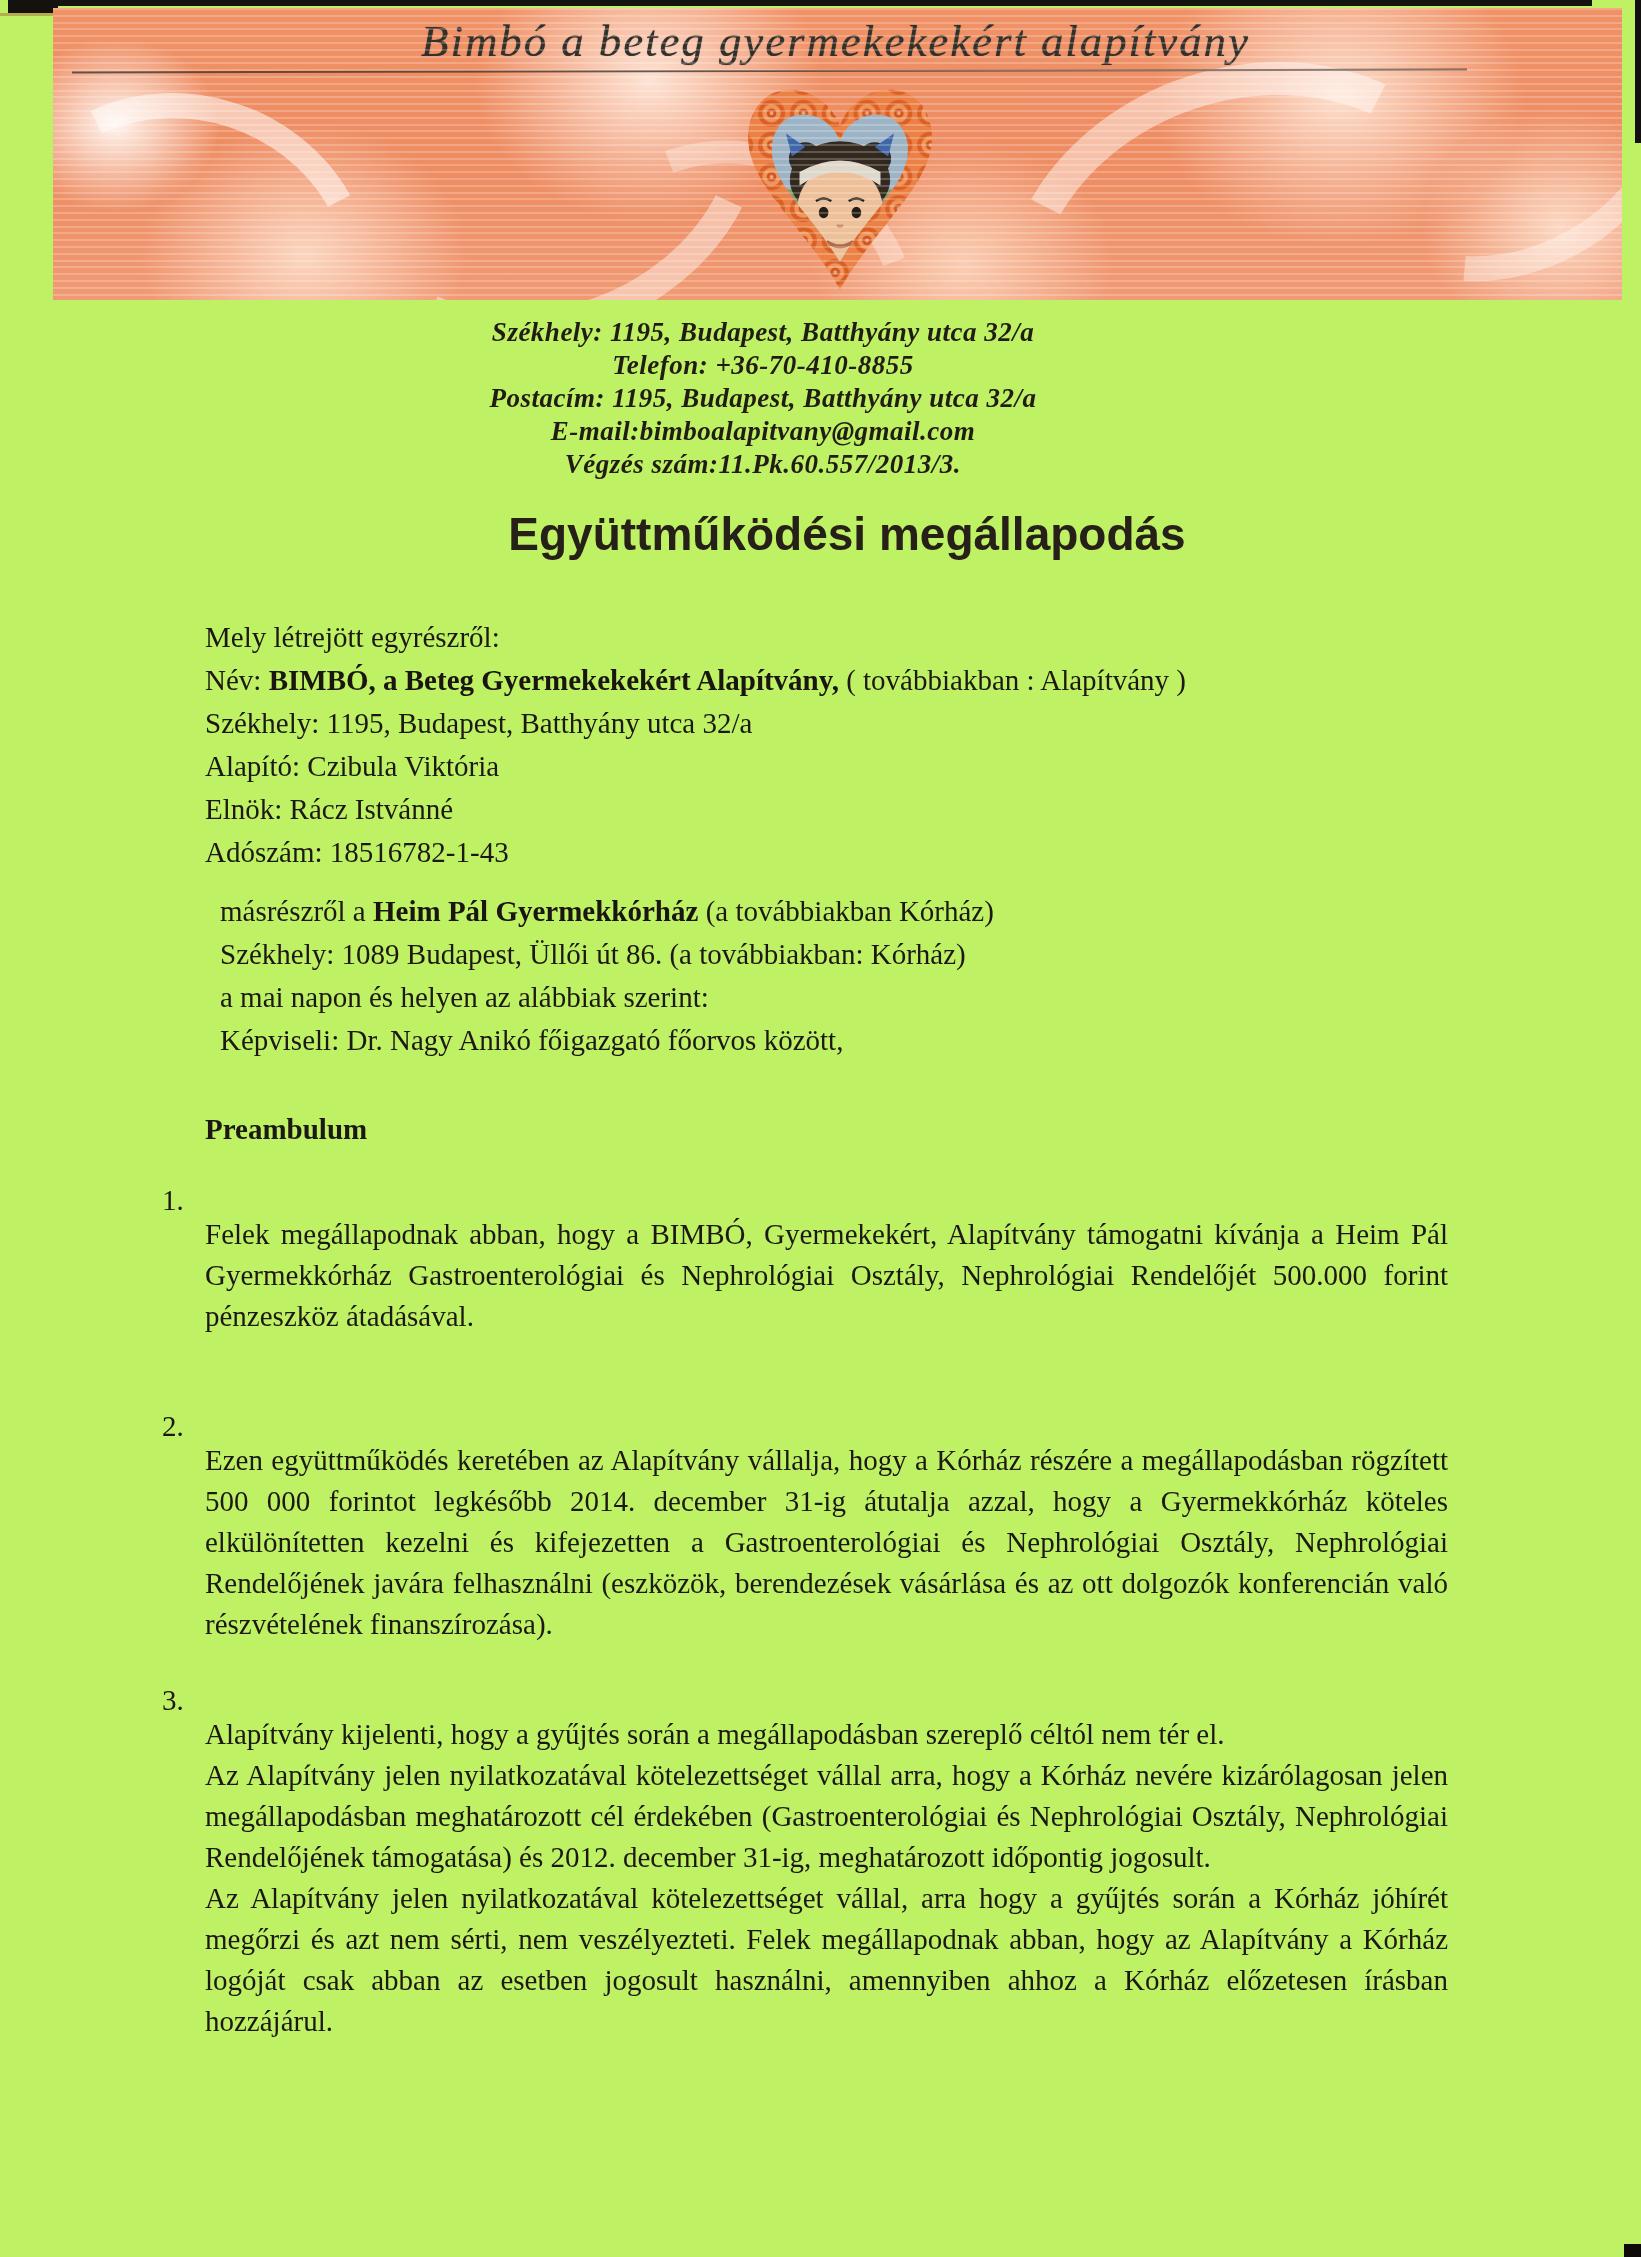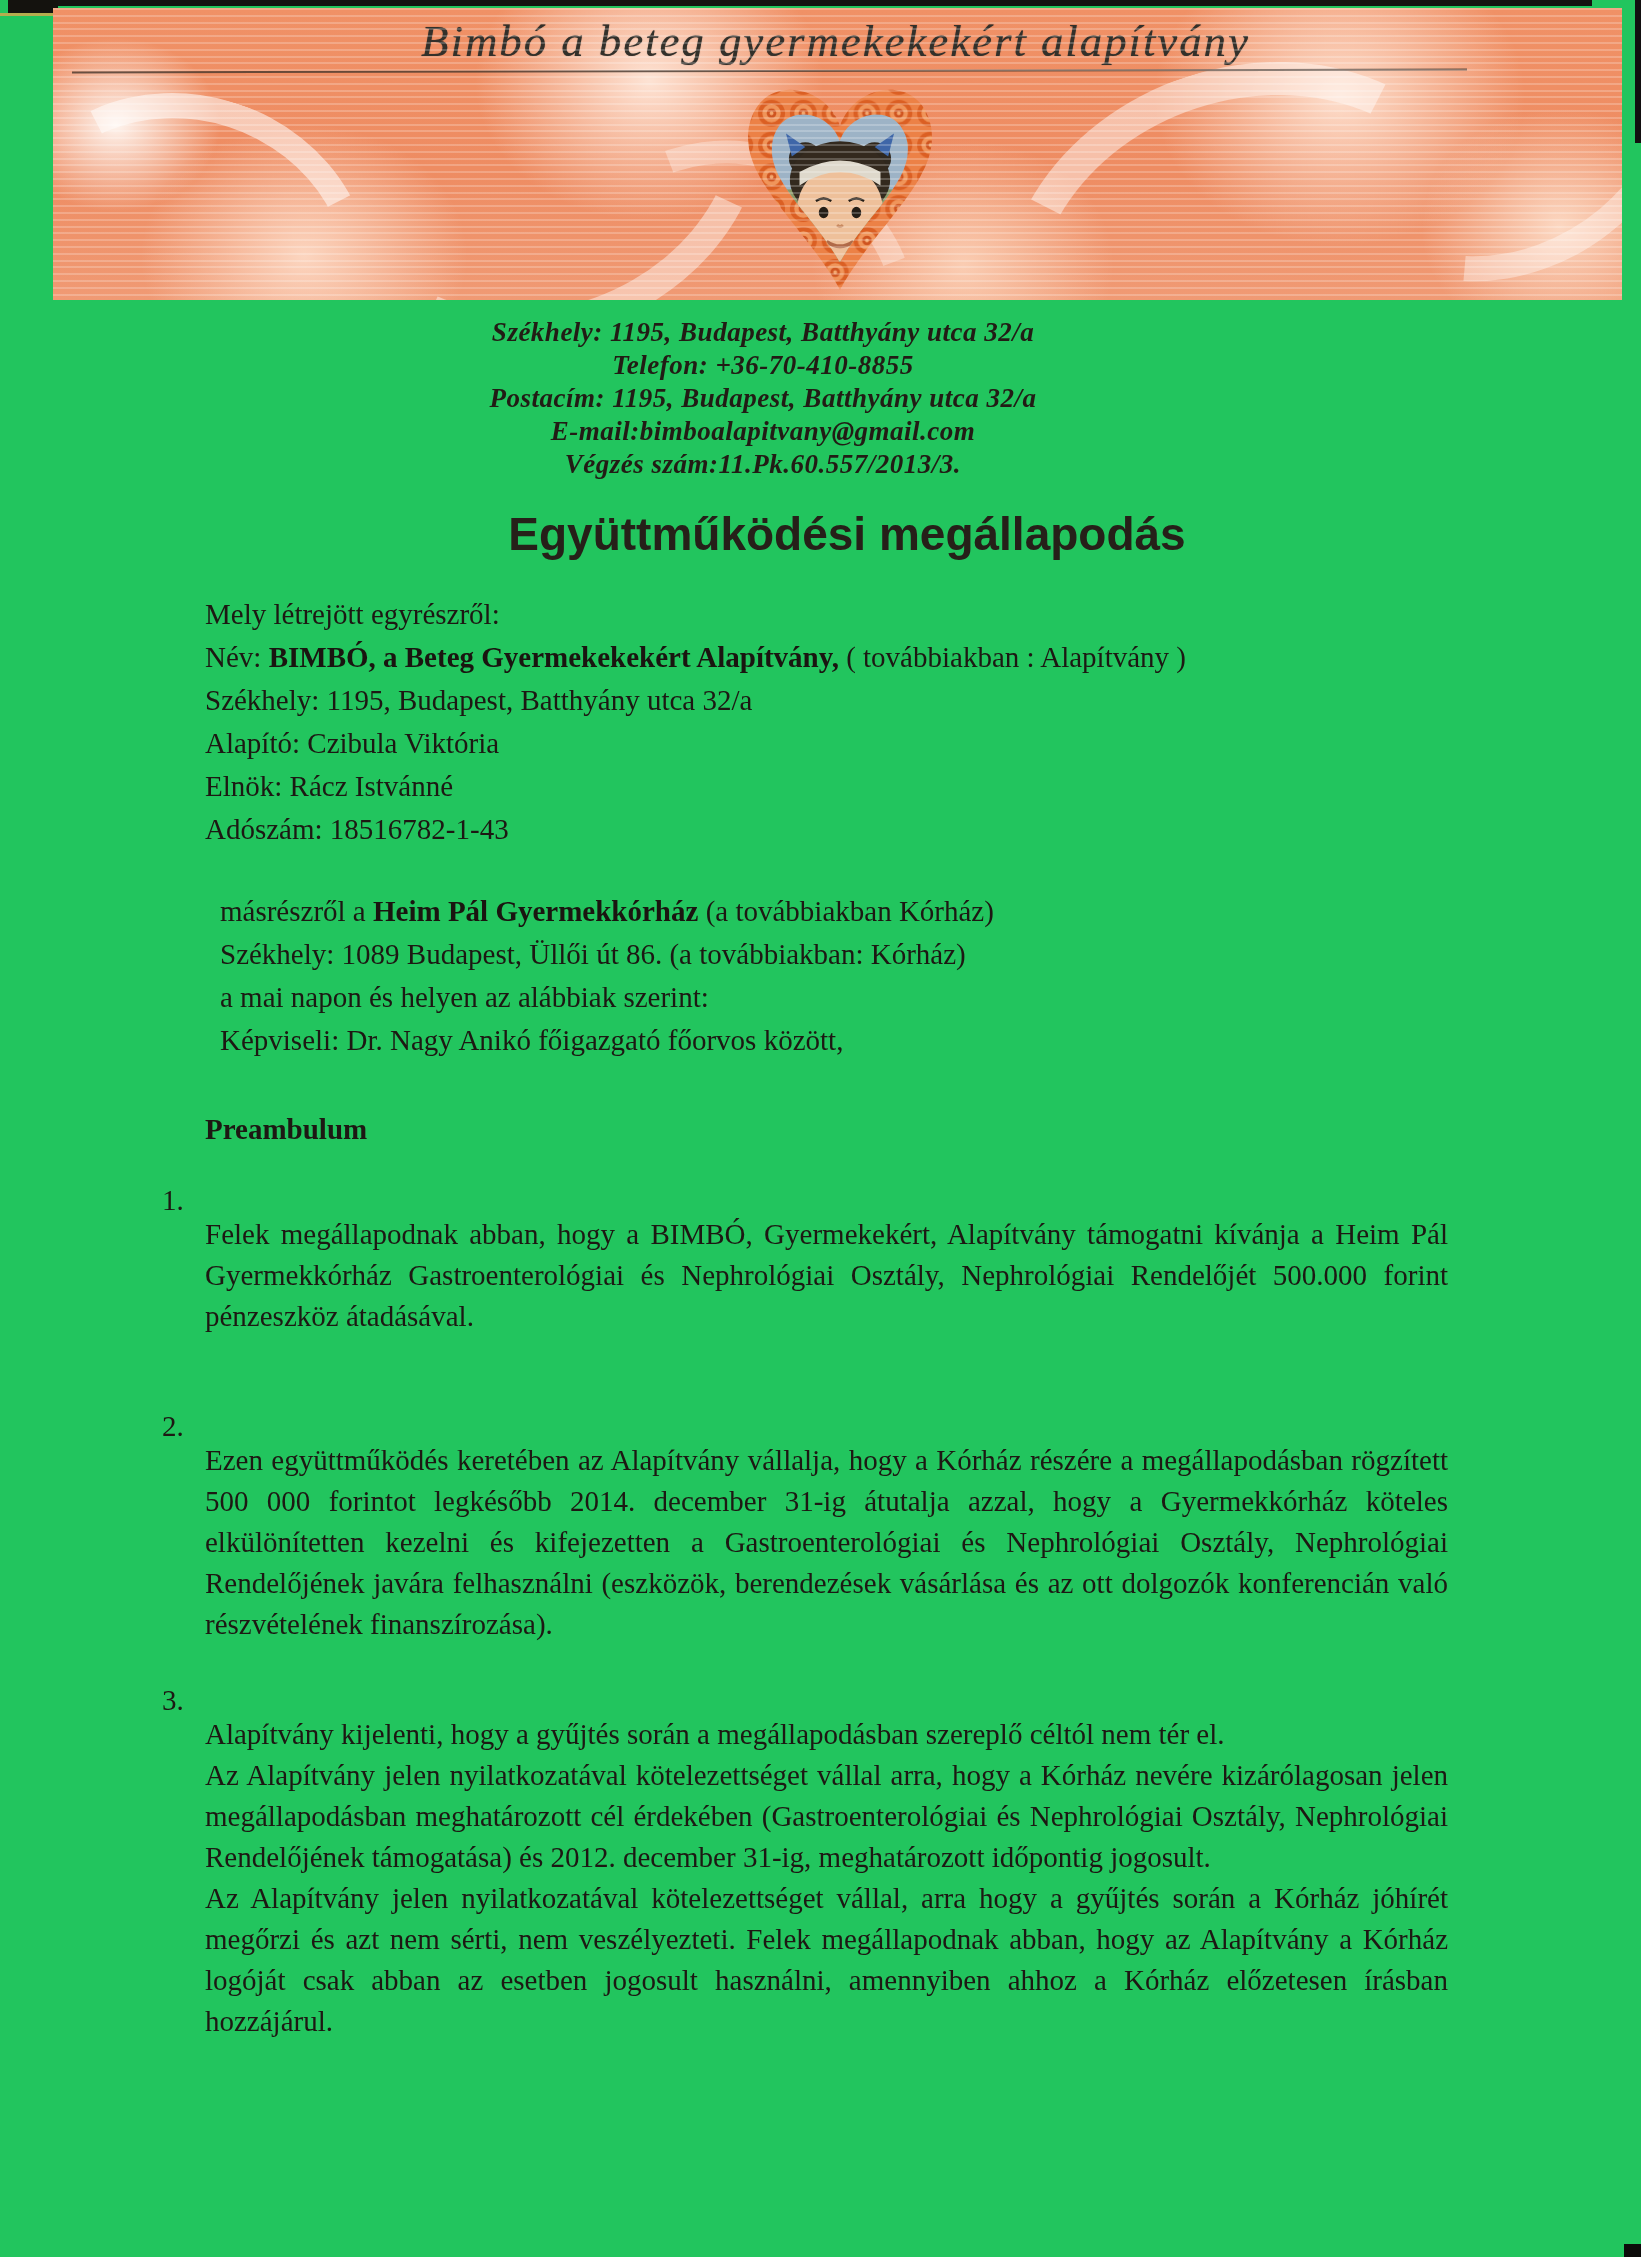--- a/index.html
+++ b/index.html
@@ -1,21 +1,21 @@
 <!DOCTYPE html>
 <html lang="hu"><head>
 <meta charset="utf-8">
 <style>
   html,body{margin:0;padding:0;}
   body{
     width:1641px;height:2257px;position:relative;overflow:hidden;
     background:#ffffff;color:#1d1813;
     font-family:"Liberation Serif", serif;
   }
-  .page{position:absolute;inset:0;background:#22c55e;}
+  .page{position:absolute;inset:0;background:#bef264;}
 
   
   .strip-top{position:absolute;left:9.7px;top:0;width:1582px;height:5.8px;background:#151310;}
   .strip-top-left{position:absolute;left:7.7px;top:0;width:50px;height:12.6px;background:#14120e;}
   .yellow-line{position:absolute;left:0;top:12.6px;width:56px;height:3.9px;background:#b5ad4e;}
   .right-bar{position:absolute;right:0;top:0;width:5.8px;height:143px;background:#121010;}
   .br-mark{position:absolute;right:0;bottom:0;width:17.4px;height:12.6px;background:#0c0b0a;}
 
   
   .banner{
@@ -51,21 +51,21 @@
     font-weight:700;font-style:italic;font-size:27px;line-height:33px;
     color:#221c15;letter-spacing:0.5px;
   }
 
   
   .doc-title{
     position:absolute;top:495px;left:29px;width:1612px;margin:12px;text-align:center;
     font-family:"Liberation Sans", sans-serif;font-size:46px;font-weight:700;color:#262019;
   }
   .party{position:absolute;left:205px;width:1265px;font-size:29px;line-height:43px;color:#1d1813;}
-  .party1{top:593px;}
+  .party1{top:616px;}
   .party2{top:890px;margin-left:15px;}
   .party b{font-weight:700;color:#1a1510;}
   .preamble{position:absolute;left:205px;top:1108px;font-size:29px;line-height:43px;font-weight:700;}
 
   .items{position:absolute;left:162px;top:1180px;width:1286px;font-size:29px;line-height:41px;color:#1d1813;}
   .item{display:flex;}
   .item .num{flex:0 0 43px;}
   .item .paras{flex:1;text-align:justify;margin-top:34px;}
   .item .paras p{margin:0;}
   .item-2{margin-top:69px;}

